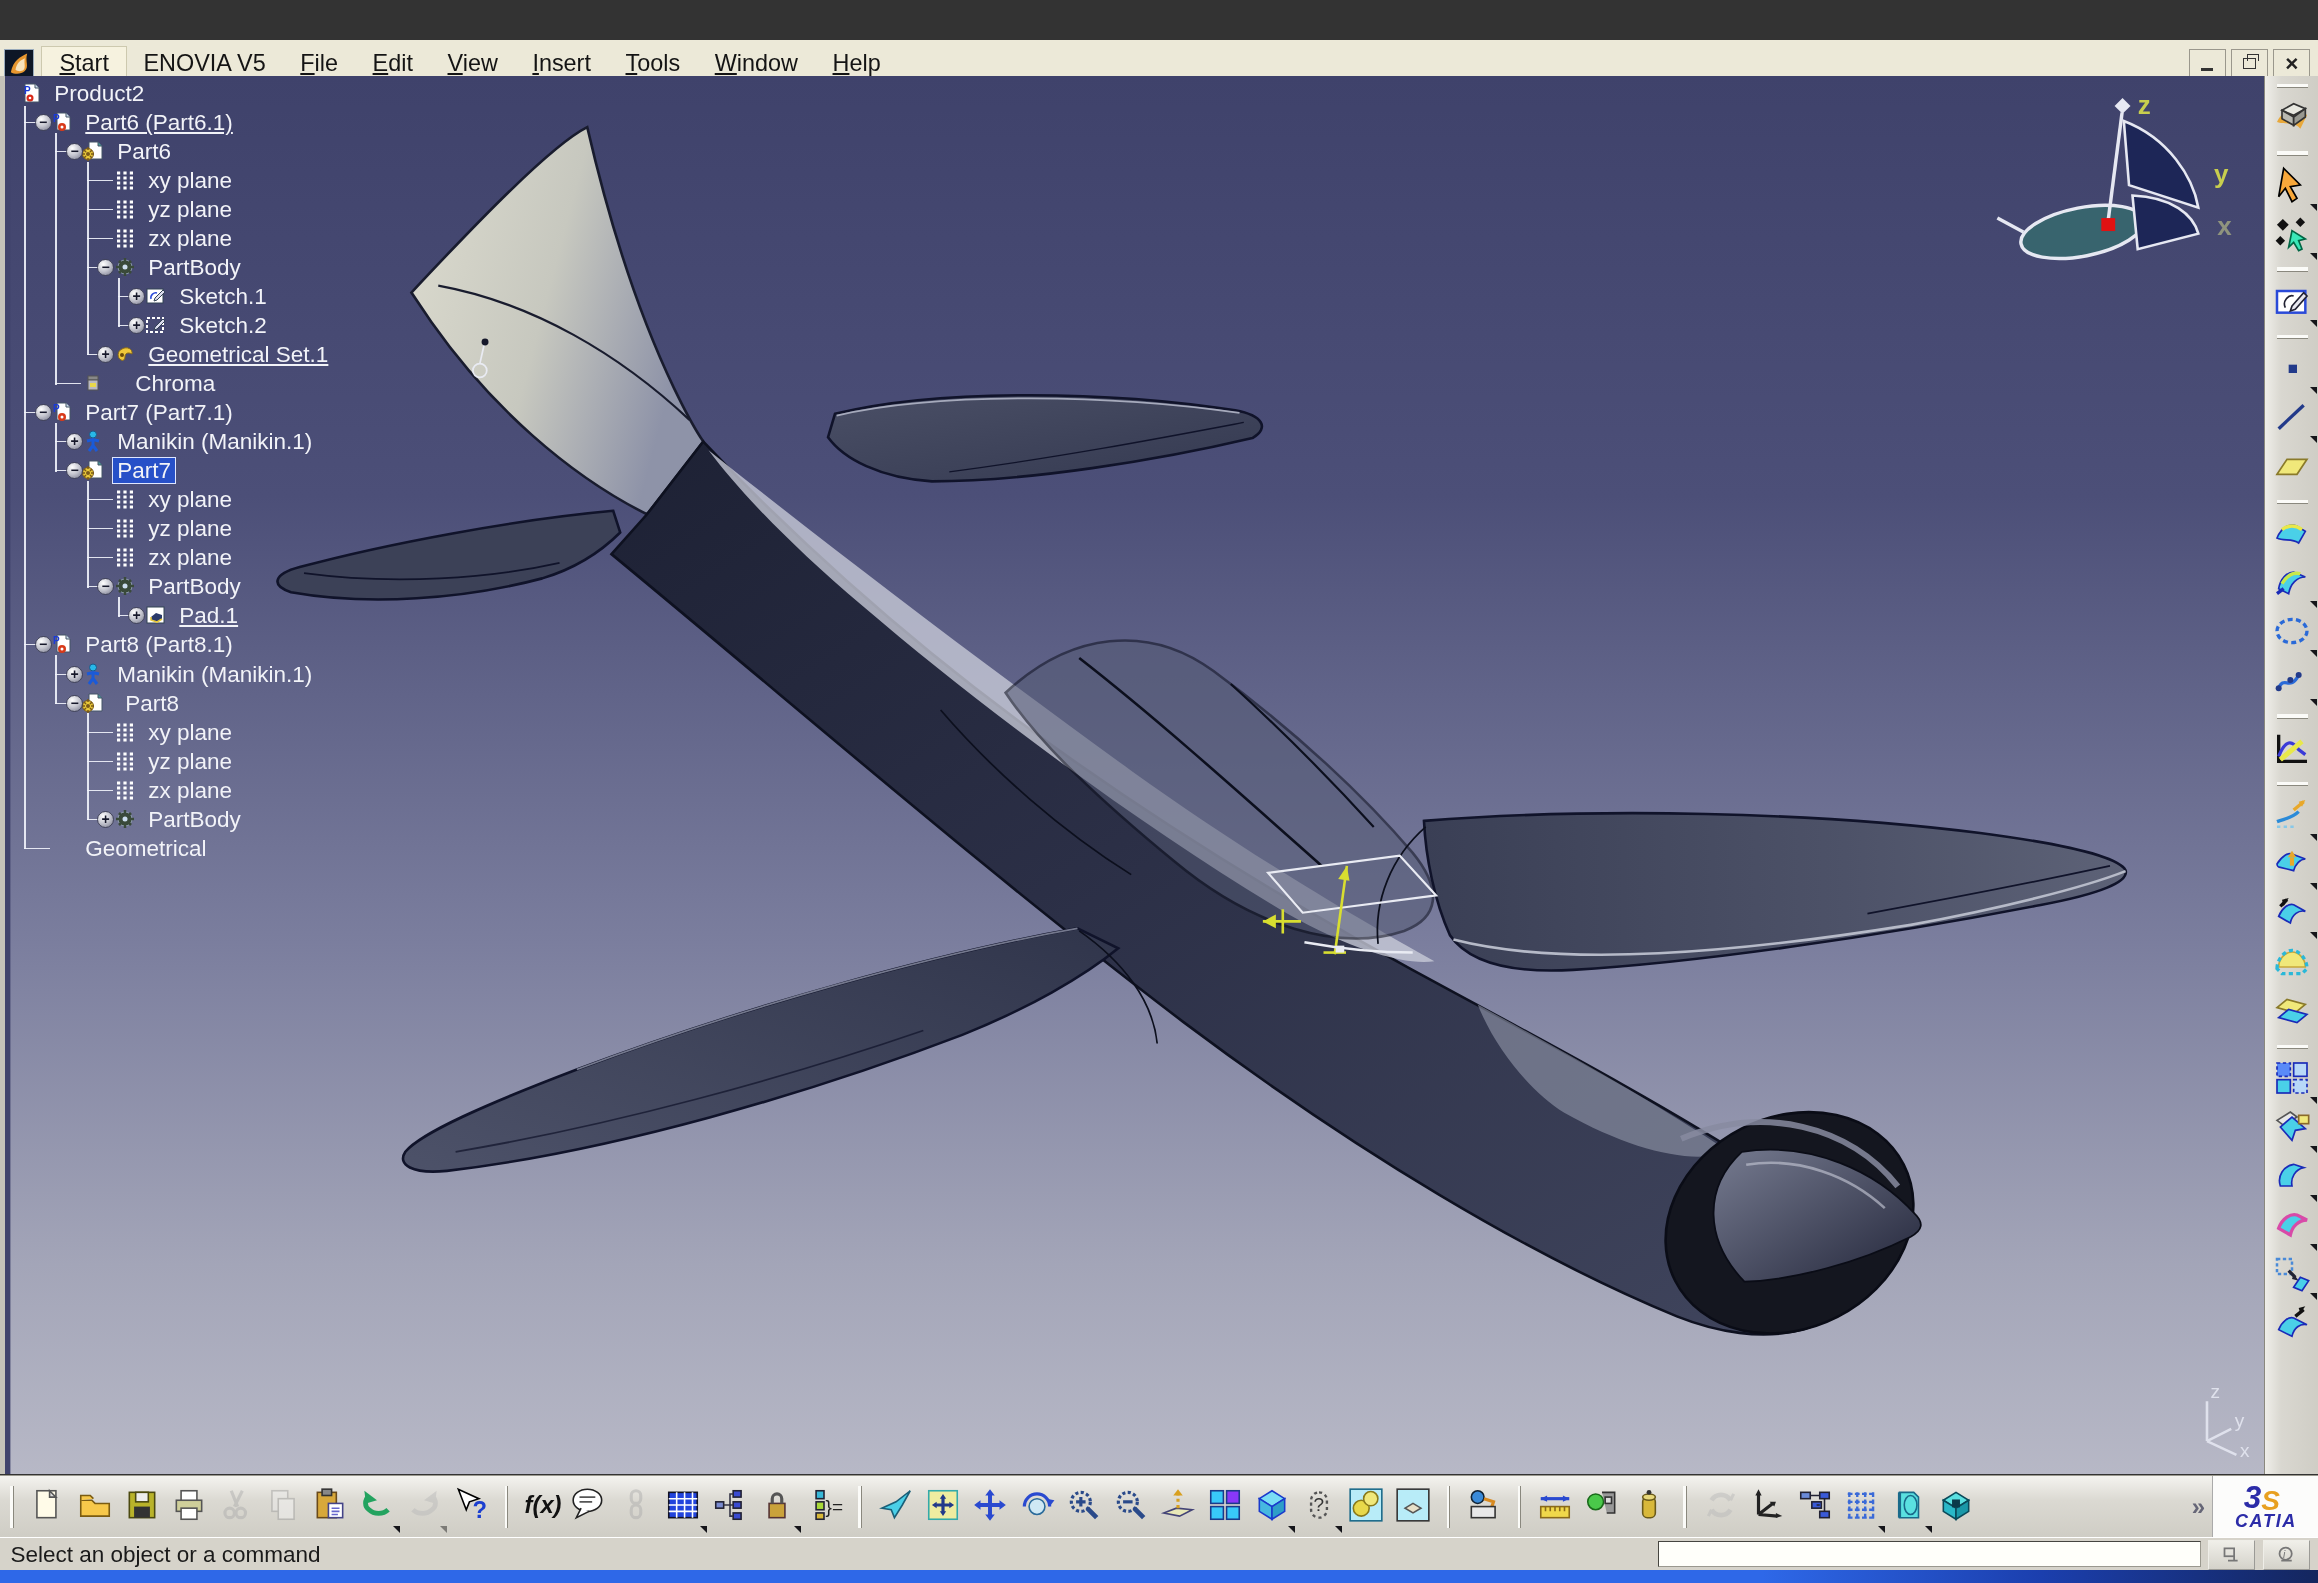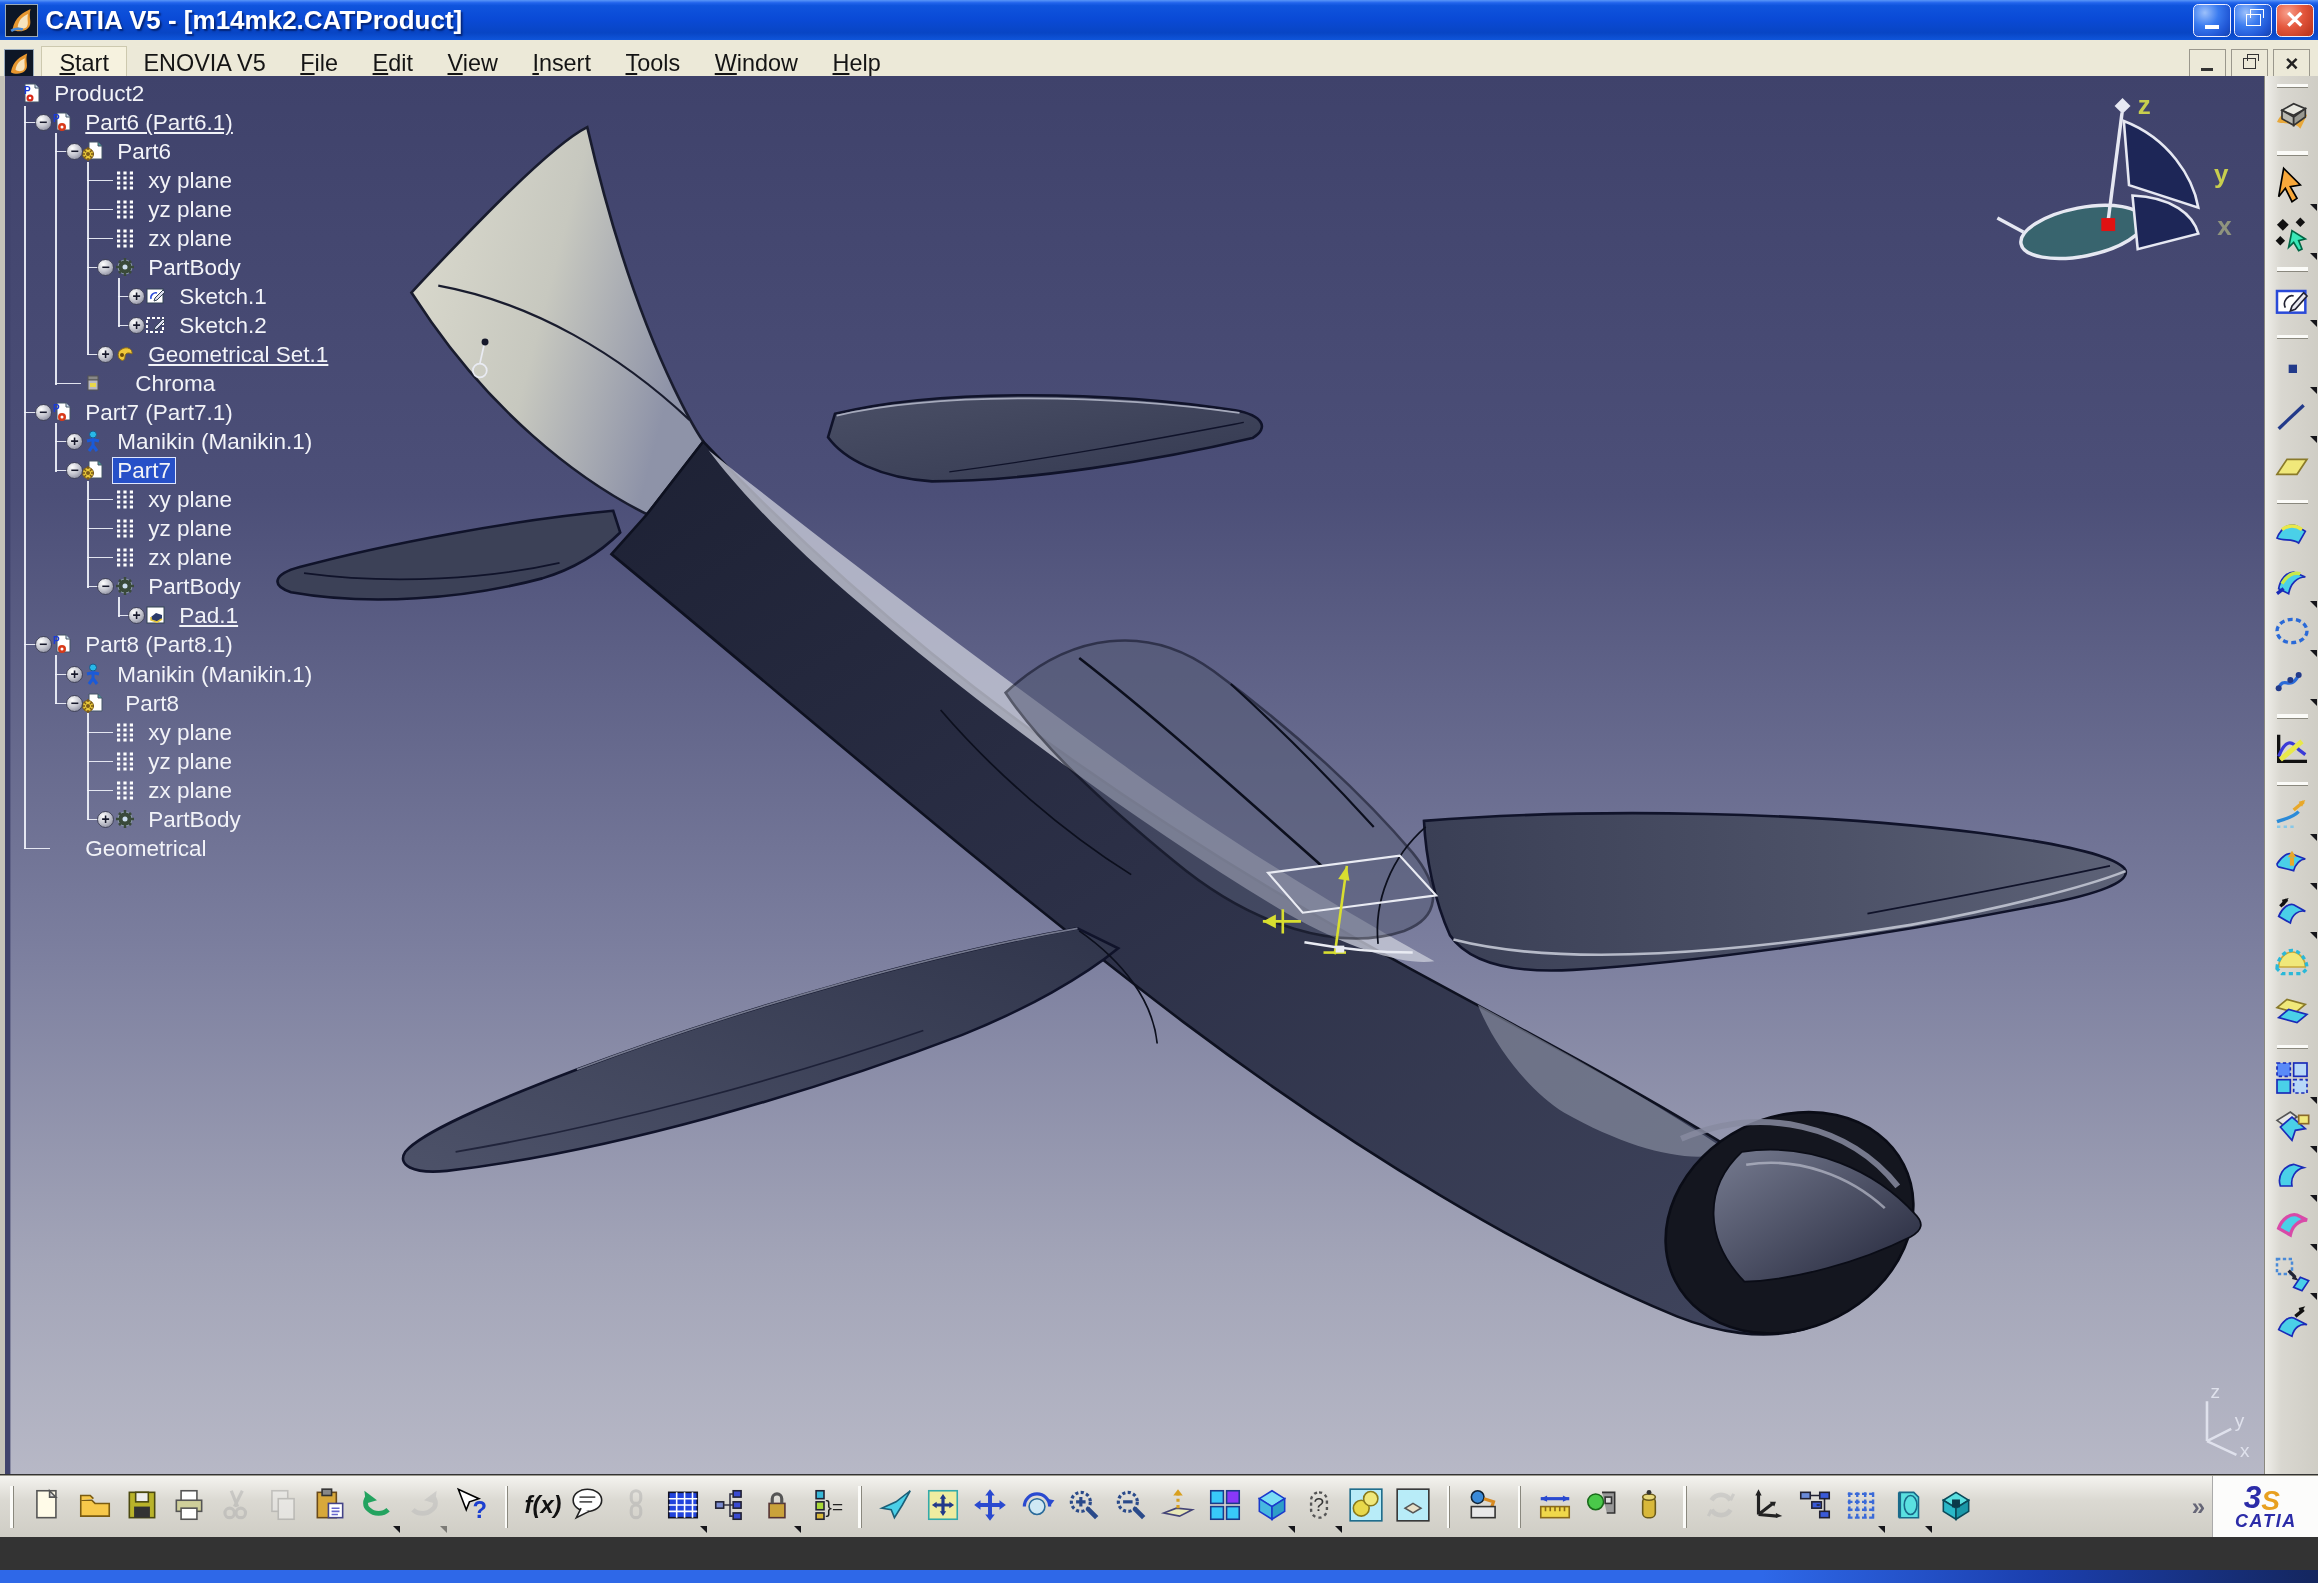--- a/index.html
+++ b/index.html
@@ -73,42 +73,20 @@
   #sbtn1{right:64px;} #sbtn2{right:8.7px;}
   
   #strip{position:absolute;left:0;top:1570px;width:100%;height:13px;
     background:linear-gradient(90deg,#2e68e8 0%,#2e68e8 76%,#1b3fae 88%,#14265e 100%);}
 </style>
 </head>
 <body>
 
 <div id="screen">
 
-  <div id="titlebar">
-    <span class="appicon">
-      <svg viewBox="0 0 24 24">
-          <rect width="24" height="24" fill="#0d1626"></rect>
-          <path d="M5 19C7 9 13 6 19 3c-2 7 2 11-2 15-3 3-9 3-12 1z" fill="#e8972f"></path>
-          <path d="M9 17c1-6 4-8 8-10-1 5 1 7-1 10-2 2-6 1-7 0z" fill="#f7e3bd"></path>
-          <path d="M4 20c3-2 6-2 9-1" stroke="#4a8ad8" stroke-width="2" fill="none"></path>
-        </svg>
-    </span>
-    <span id="title">CATIA V5 - [m14mk2.CATProduct]</span>
-    <span id="winbtns">
-        <div class="wbtn btn-blue">
-          <span class="g-min"></span>
-        </div>
-        <div class="wbtn btn-blue">
-          <span class="g-rest"></span>
-        </div>
-        <div class="wbtn btn-red">
-          <span class="g-close">✕</span>
-        </div>
-      </span>
-  </div>
 
   <div id="menubar">
     <span class="appicon small">
       <svg viewBox="0 0 24 24">
           <rect width="24" height="24" fill="#0d1626"></rect>
           <path d="M5 19C7 9 13 6 19 3c-2 7 2 11-2 15-3 3-9 3-12 1z" fill="#e8972f"></path>
           <path d="M9 17c1-6 4-8 8-10-1 5 1 7-1 10-2 2-6 1-7 0z" fill="#f7e3bd"></path>
         </svg>
     </span>
     <nav id="menus">
@@ -1019,16 +997,33 @@
       <span id="logo">
         <svg viewBox="0 0 60 40">
           <text x="4" y="31" font-size="36" font-style="italic" font-weight="bold" fill="#2c2ca8">3</text>
           <text x="24" y="33" font-size="32" font-style="italic" font-weight="bold" fill="#e8a020">S</text>
         </svg>
         <span>CATIA</span>
       </span>
     </span>
   </div>
 
+  <div id="statusbar">
+    <span id="statusmsg">Select an object or a command</span>
+    <input id="cmdinput" value="" style="">
+    <span class="sbtn" id="sbtn1">
+      <svg viewBox="0 0 24 24">
+          <rect x="4" y="5" width="11" height="9" fill="none" stroke="#777" stroke-width="2"></rect>
+          <path d="M15 14v5H8M15 19l4 0" stroke="#777" stroke-width="2" fill="none"></path>
+        </svg>
+    </span>
+    <span class="sbtn" id="sbtn2">
+      <svg viewBox="0 0 24 24">
+          <circle cx="11" cy="11" r="7" fill="none" stroke="#777" stroke-width="2"></circle>
+          <text x="8" y="16" font-size="12" fill="#777" font-style="italic">i</text>
+          <path d="M6 19h12" stroke="#777" stroke-width="2"></path>
+        </svg>
+    </span>
+  </div>
 
   <div id="strip"></div>
 </div>
 
 
 </body></html>

